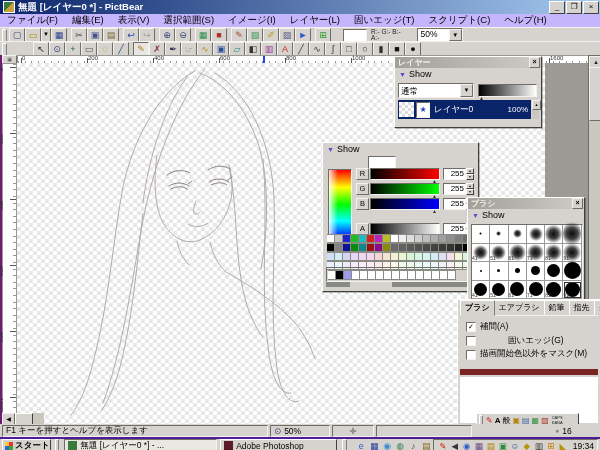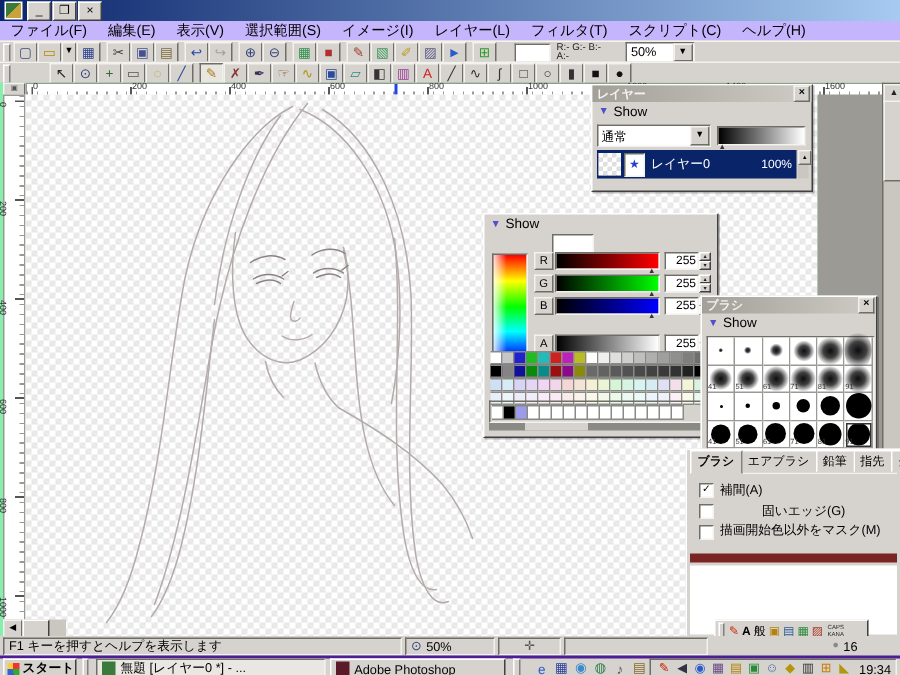--- a/index.html
+++ b/index.html
@@ -28,21 +28,21 @@
   .tbtn .glyph{font-size:9px;line-height:9px;}
   .tbtn.active{border-color:#6e6e66 #f4f2ee #f4f2ee #6e6e66;background:#e8e6e0;}
   .tsep{width:4px;height:12px;}
   .ddbtn{width:8px;height:12px;font-size:6px;line-height:11px;text-align:center;background:#d6d3ce;}
   #cursw{width:22px;height:11px;margin-left:8px;background:#fff;}
   #rgbinfo{margin-left:4px;font-size:6.5px;line-height:6px;color:#222;white-space:nowrap;}
   #zoomcombo{margin-left:16px;width:44px;height:12px;background:#fff;display:flex;}
   #zoomval{flex:1;font-size:8.5px;line-height:11px;padding-left:3px;}
   #zoomdd{width:11px;background:#d6d3ce;font-size:6px;line-height:10px;text-align:center;}
   
-  #workspace{left:0;top:55px;width:600px;height:369px;background:#86efac;overflow:hidden;}
+  #workspace{left:0;top:55px;width:600px;height:369px;background:#701a75;overflow:hidden;}
   #corner{left:2px;top:0;width:13px;height:8px;background:#d6d3ce;font-size:5px;line-height:7px;text-align:center;color:#555;}
   .ruler{background:#fff;border:1px solid #9a9a94;}
   #hruler{left:17px;top:0;width:571px;height:8px;}
   #hruler .ticks{position:absolute;left:0;right:0;bottom:0;height:3px;
     background:repeating-linear-gradient(90deg,#999 0 1px,transparent 1px 6.6px);}
   #hruler .mticks{position:absolute;left:3px;right:0;bottom:0;height:6px;
     background:repeating-linear-gradient(90deg,#555 0 1px,transparent 1px 66px);}
   .hlab{position:absolute;top:-1px;font-size:6px;color:#333;}
   #hmarker{position:absolute;left:245px;top:0;width:2px;height:8px;background:#2244ee;}
   #vruler{left:2px;top:8px;width:13px;height:361px;}
@@ -162,33 +162,34 @@
   #clock{font-size:8.5px;margin-left:4px;}
   svg{display:block;}
 </style>
 </head>
 <body>
 
 <div id="screen">
 
   <div id="titlebar" class="abs">
     <div id="appicon"></div>
+    <span id="title">無題 [レイヤー0 *] - PictBear</span>
     <div class="capbtn out2">_</div>
     <div class="capbtn out2">❐</div>
     <div class="capbtn out2">×</div>
   </div>
 
   <div id="menubar" class="abs">
       <div class="mitem">ファイル(F)</div>
       <div class="mitem">編集(E)</div>
       <div class="mitem">表示(V)</div>
       <div class="mitem">選択範囲(S)</div>
       <div class="mitem">イメージ(I)</div>
       <div class="mitem">レイヤー(L)</div>
-      <div class="mitem">フィルタ(T)</div>
+      <div class="mitem">固いエッジ(T)</div>
       <div class="mitem">スクリプト(C)</div>
       <div class="mitem">ヘルプ(H)</div>
     </div>
 
   <div id="toolbar1" class="tbar abs">
     <div class="grip"></div>
   <div class="tbtn out">
         <div class="glyph" style="color: rgb(58, 74, 122);">▢</div>
       </div>
       <div class="tbtn out">

